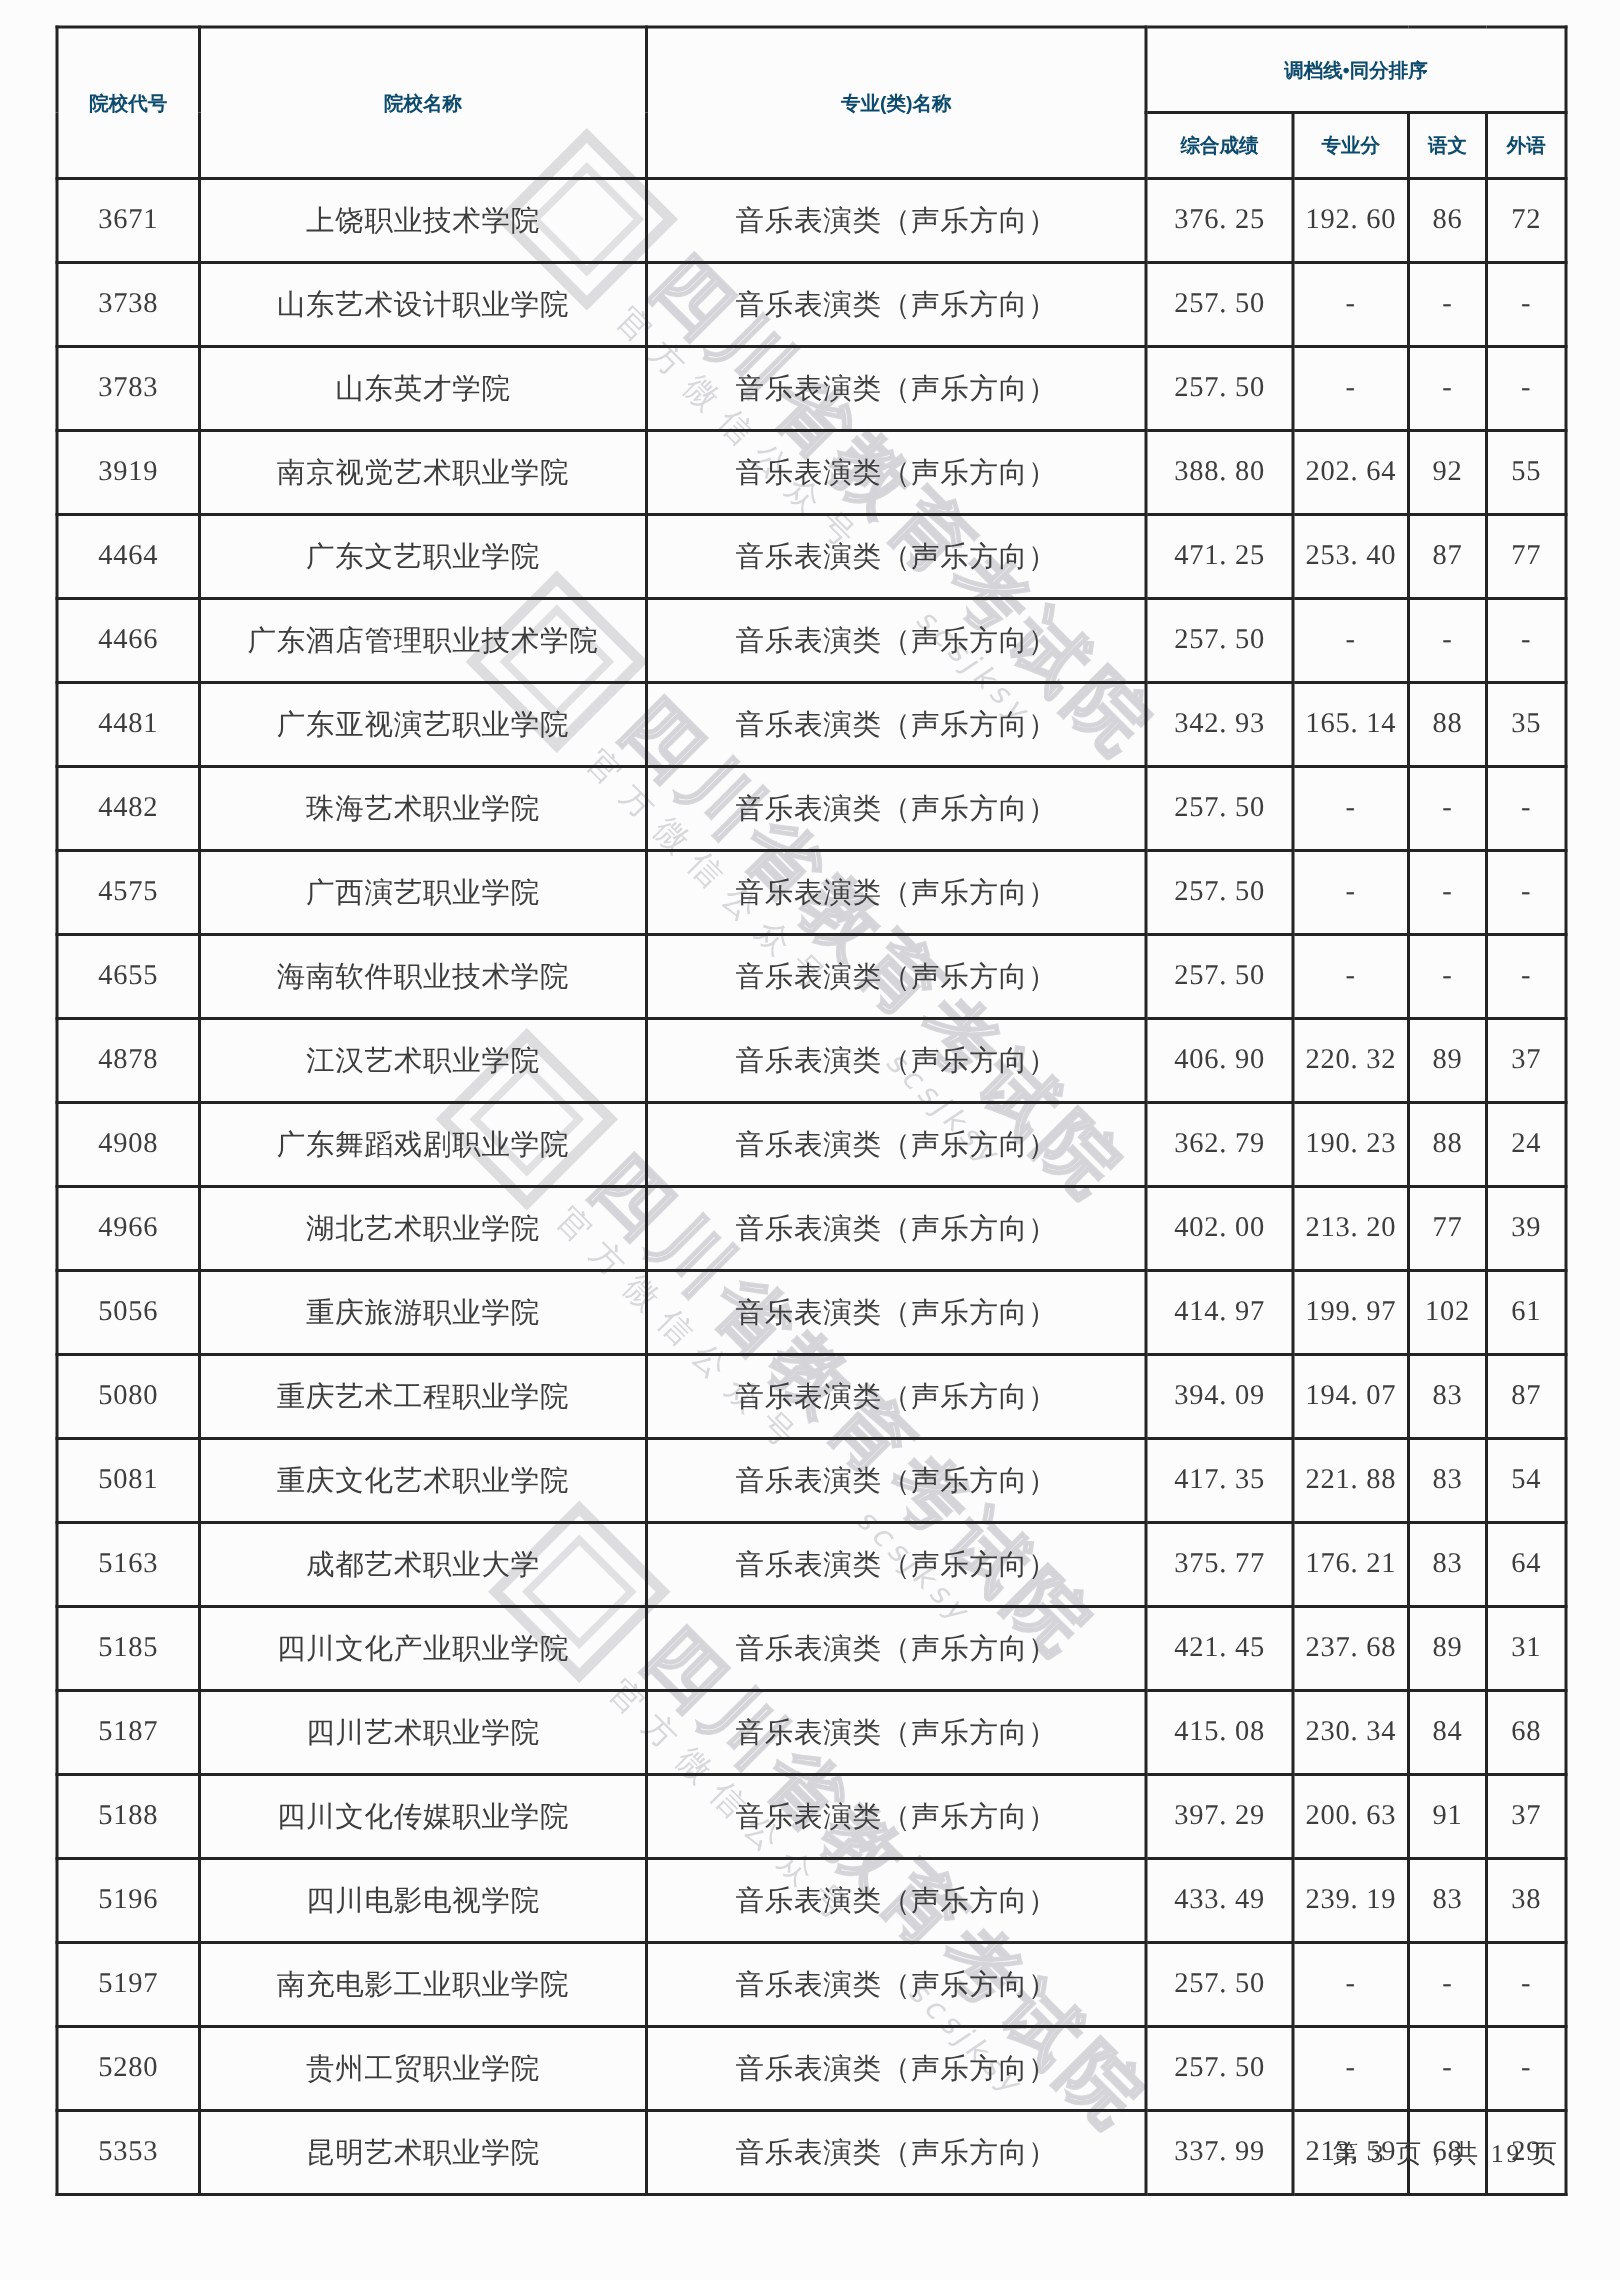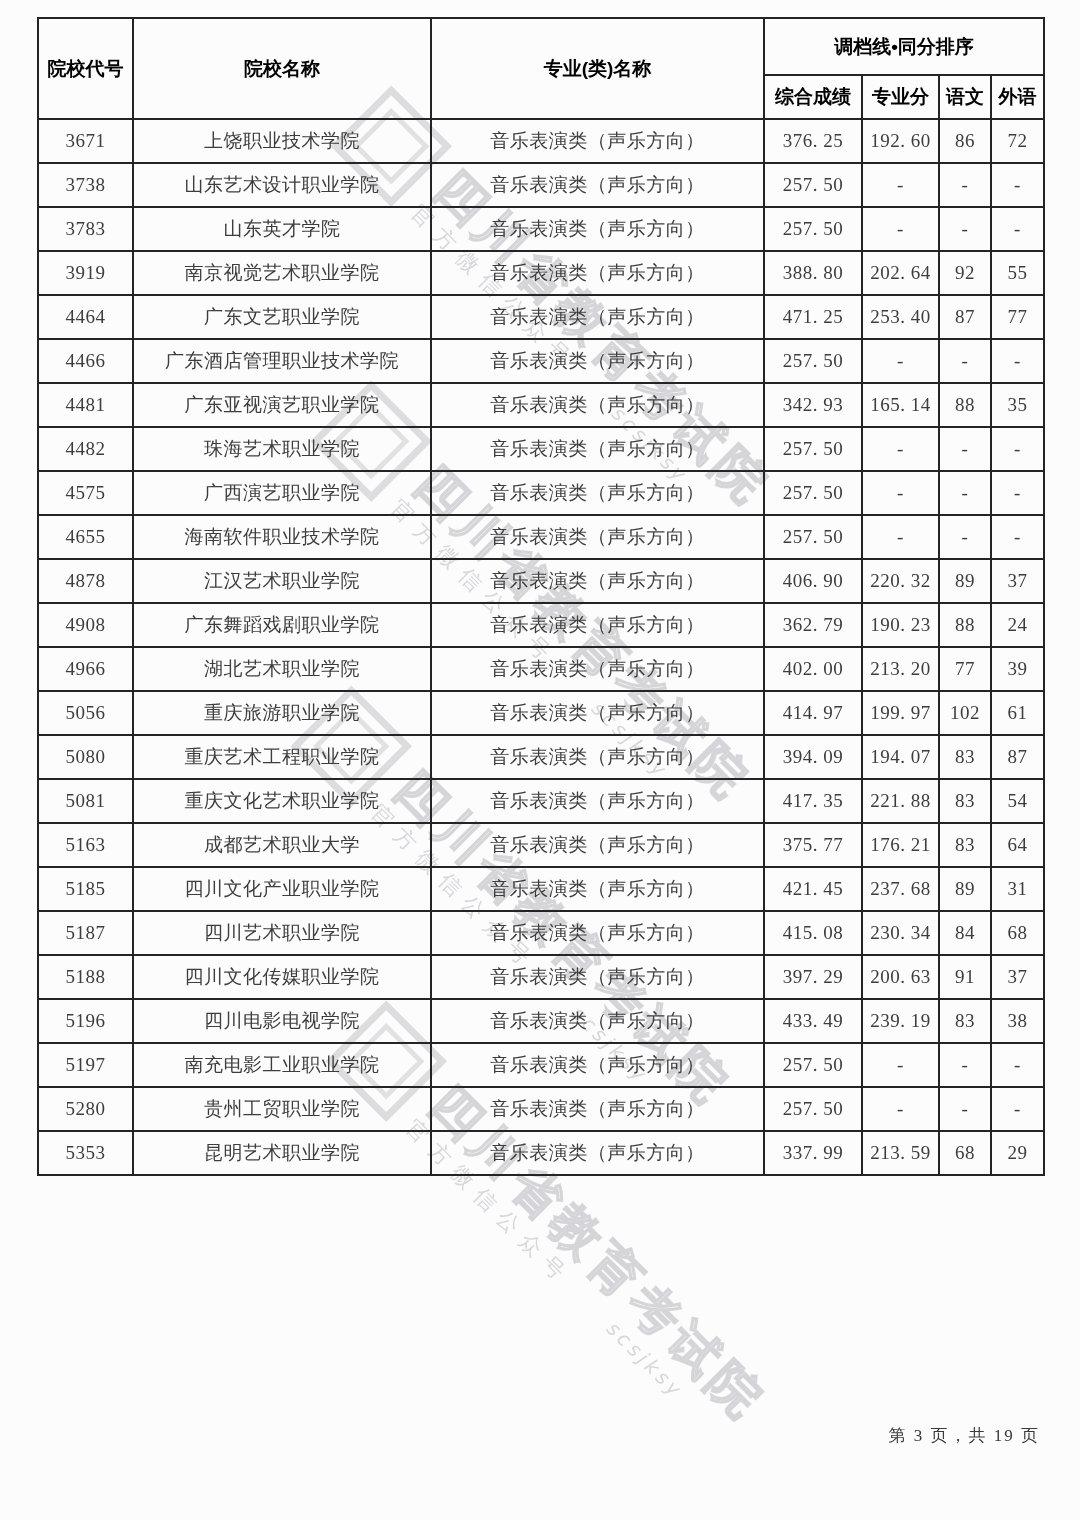--- a/index.html
+++ b/index.html
@@ -87,26 +87,26 @@
   .scores th, .scores td {
     border: 2px solid #242424;
     text-align: center;
     vertical-align: middle;
     padding: 0 2px;
     overflow: hidden;
   }
   .scores thead th {
     font-family: "Liberation Sans", sans-serif;
     font-weight: 600;
-    font-size: 19px;
-    color: #000000;
+    font-size: 13px;
+    color: #0c4a6e;
   }
   .scores thead tr.h1 { height: 57px; }
   .scores thead tr.h2 { height: 44px; }
-  .scores tbody tr { height: 44px; }
+  .scores tbody tr { height: 56px; }
   .scores tbody td {
     font-family: "Liberation Serif", serif;
     font-size: 19px;
     color: #3d3d3d;
     letter-spacing: 0.5px;
   }
 
   
   .footer {
     position: absolute;

